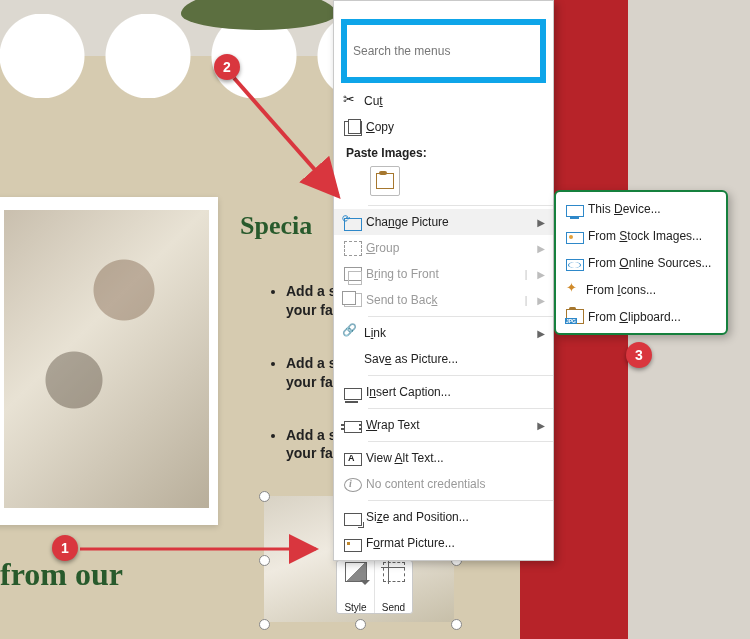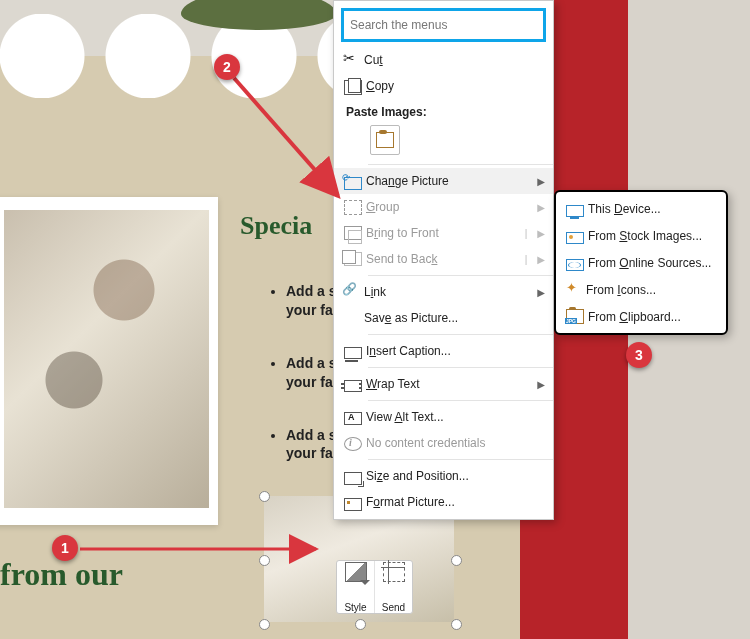--- a/index.html
+++ b/index.html
@@ -37,21 +37,21 @@
 .mini-btn:first-child{border-right:1px solid #e3e3e3}
 .mini-icon{width:20px;height:18px;position:relative}
 .style-ic{border:1px solid #666;background:linear-gradient(135deg,#fff 48%,#888 50%);}
 .style-ic::after{content:"";position:absolute;right:-4px;bottom:-4px;width:0;height:0;border-left:5px solid transparent;border-right:5px solid transparent;border-top:5px solid #666}
 .crop-ic{border:1px dashed #666}
 .crop-ic::before,.crop-ic::after{content:"";position:absolute;background:#666}
 .crop-ic::before{left:4px;top:-3px;width:1px;height:24px}
 .crop-ic::after{left:-3px;top:4px;width:24px;height:1px}
 
 .ctx{position:absolute;left:333px;top:0;width:219px;background:#fff;border:1px solid #c9c9c9;box-shadow:3px 3px 8px rgba(0,0,0,.25);padding:4px 0}
-.ctx-search{margin:3px 7px 5px;border:3px solid #0ea5e9;height:22px;display:flex;align-items:center;padding:3px 6px;color:#777}
+.ctx-search{margin:14px 7px 5px;border:6px solid #0ea5e9;height:22px;display:flex;align-items:center;padding:15px 6px;color:#777}
 .ctx-item{display:flex;align-items:center;height:26px;padding:0 8px 0 10px;gap:4px;position:relative}
 .ctx-item.hover{background:#f1f1f1}
 .ctx-item.disabled{color:#9a9a9a}
 .ctx-item .lbl{flex:1;font-size:12px}
 .ctx-item .arrow{font-size:10px;color:#666}
 .ctx-item.disabled .arrow{color:#bdbdbd}
 .ctx-sep{height:1px;background:#e3e3e3;margin:3px 0 3px 34px}
 .ctx-header{padding:6px 8px 2px 12px;font-weight:700;font-size:12px}
 .paste-opts{padding:4px 0 6px 36px}
 .paste-opt{width:28px;height:28px;border:1px solid #bbb;display:flex;align-items:center;justify-content:center;border-radius:2px}
@@ -75,21 +75,21 @@
 .ic-wrap::before{content:"";position:absolute;left:-4px;top:2px;width:3px;height:2px;background:#555;box-shadow:0 4px 0 #555,18px 0 0 #555,18px 4px 0 #555}
 .ic-alt{width:13px;height:11px;border:1px solid #555;top:1px}
 .ic-alt::after{content:"A";position:absolute;left:3px;top:-1px;font:700 9px Arial}
 .ic-info{width:12px;height:12px;border:1px solid #999;border-radius:50%;top:1px}
 .ic-info::after{content:"i";position:absolute;left:4px;top:-1px;font:italic 700 10px Georgia;color:#999}
 .ic-size{width:13px;height:11px;border:1px solid #555;top:2px}
 .ic-size::after{content:"";position:absolute;right:-3px;bottom:-3px;width:5px;height:5px;border-right:1px solid #555;border-bottom:1px solid #555}
 .ic-format{width:13px;height:11px;border:1px solid #555;top:2px}
 .ic-format::after{content:"";position:absolute;left:2px;top:2px;width:3px;height:3px;background:#c0882e}
 
-.sub{position:absolute;left:554px;top:190px;width:170px;background:#fff;border:2px solid #000000;border-radius:6px;box-shadow:3px 3px 8px rgba(0,0,0,.25);padding:3px 0}
+.sub{position:absolute;left:554px;top:190px;width:170px;background:#fff;border:2px solid #15803d;border-radius:6px;box-shadow:3px 3px 8px rgba(0,0,0,.25);padding:3px 0}
 .sub .ctx-item{height:27px}
 .ic-device{width:13px;height:10px;border:1px solid #2e88c9;top:2px}
 .ic-device::after{content:"";position:absolute;left:3px;bottom:-3px;width:9px;height:2px;background:#2e88c9}
 .ic-stock{width:13px;height:10px;border:1px solid #2e88c9;top:2px}
 .ic-stock::after{content:"";position:absolute;left:2px;top:2px;width:4px;height:4px;border-radius:50%;background:#e2a03a}
 .ic-online{width:13px;height:10px;border:1px solid #2e88c9;top:2px}
 .ic-online::before{content:"";position:absolute;left:1px;top:2px;width:11px;height:6px;border-radius:50%;border:1px solid #2e88c9;border-top:none;border-bottom:none}
 .ic-icons::before{content:"✦";position:absolute;left:0;top:-2px;font-size:13px;color:#d08a2a}
 .ic-clip2{width:11px;height:13px;border:1px solid #a6772e;background:#fff;top:0}
 .ic-clip2::before{content:"";position:absolute;left:2px;top:-3px;width:7px;height:3px;background:#a6772e;border-radius:2px}

